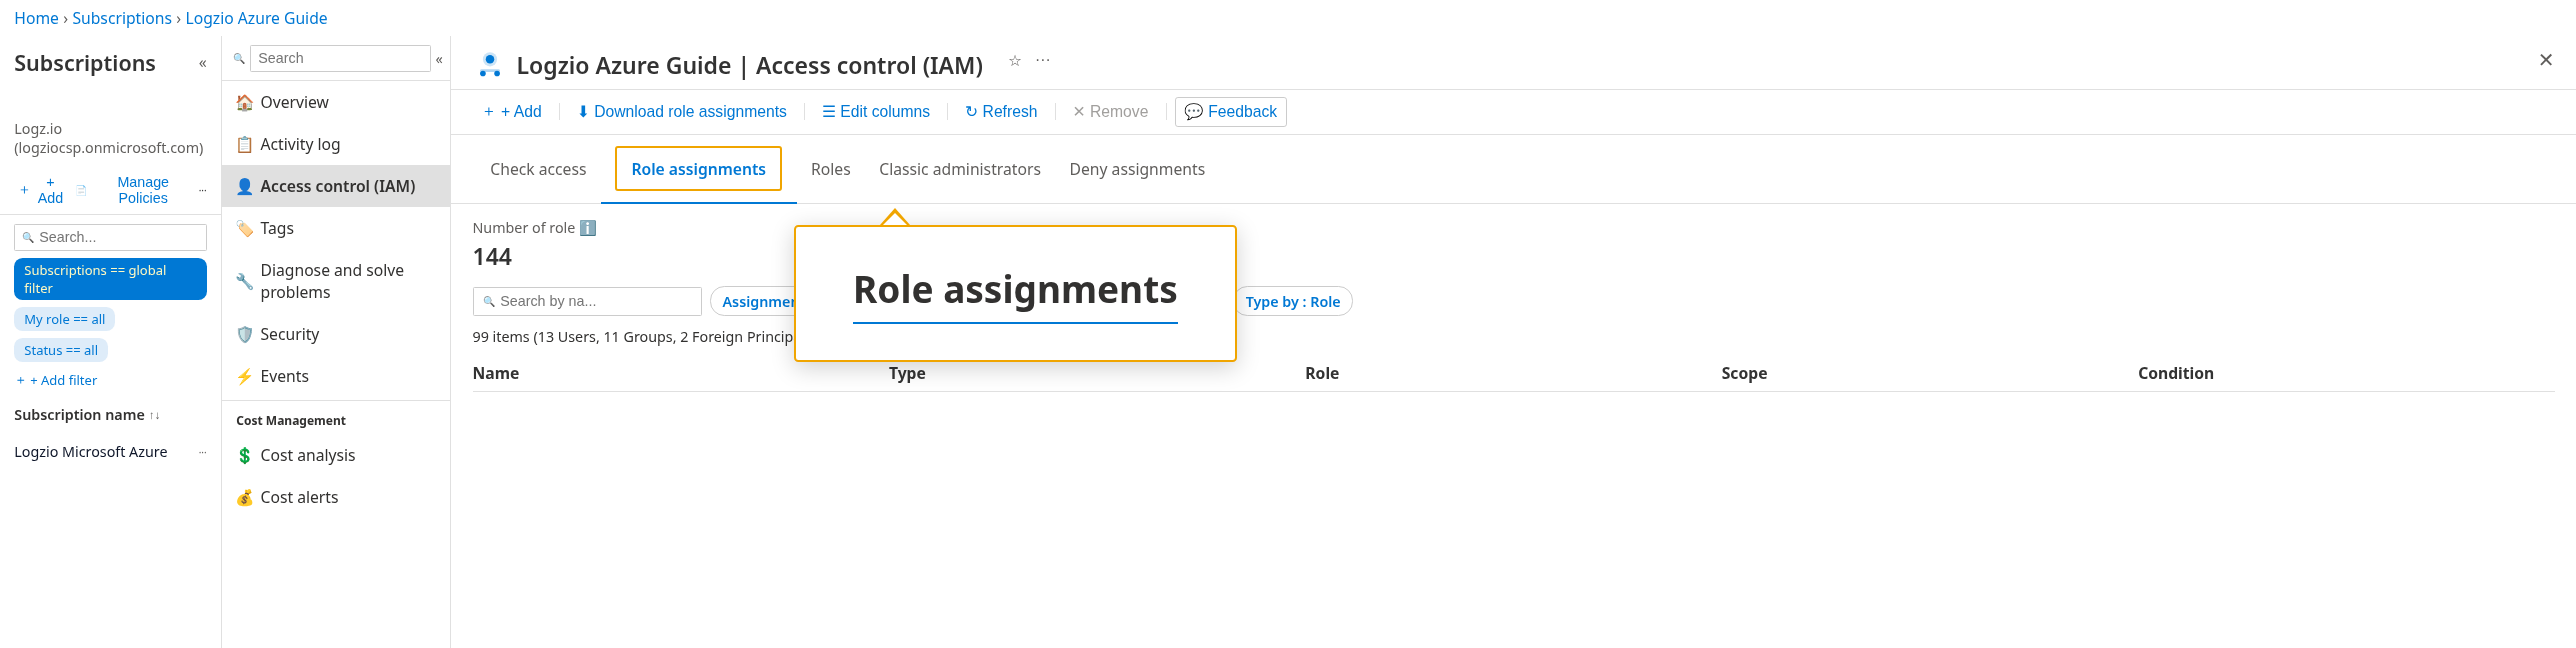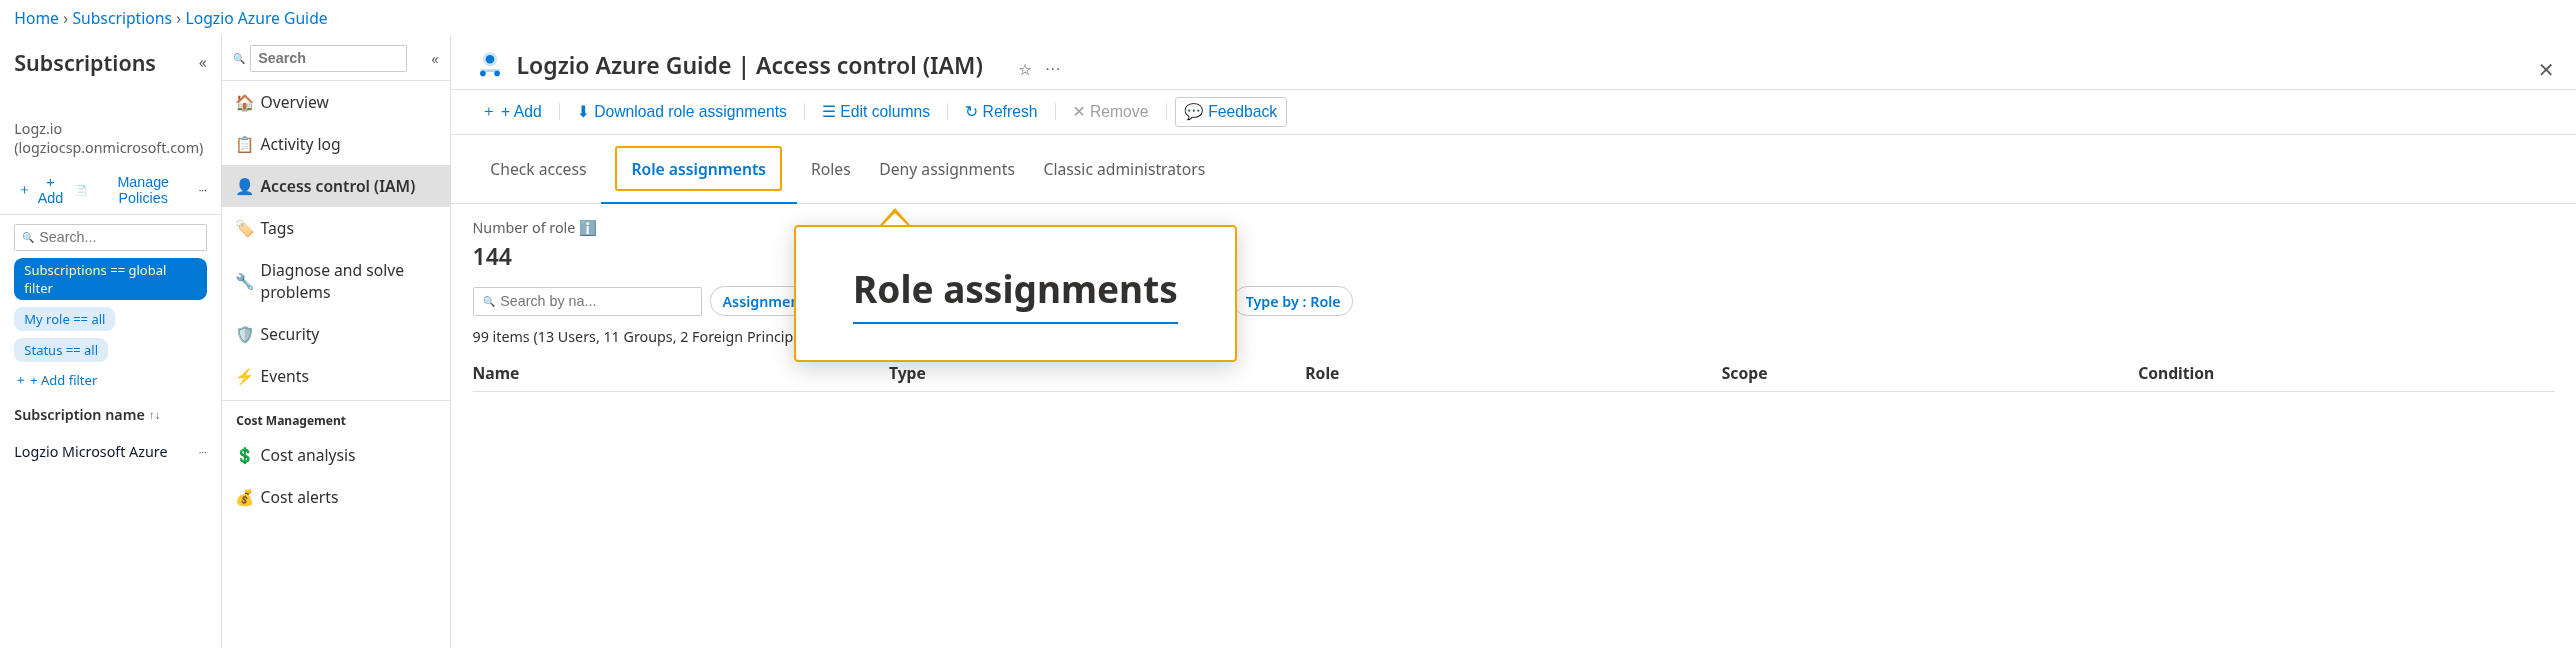--- a/index.html
+++ b/index.html
@@ -30,30 +30,30 @@
     .add-filter { color: #0078d4; font-size: 13px; cursor: pointer; display: flex; align-items: center; gap: 2.9px; padding: 1.4px 0; }
     .subscription-list { flex: 1; overflow-y: auto; padding: 5.7px 0; }
     .sub-header { padding: 5.7px 14.3px; display: flex; align-items: center; gap: 4.3px; font-size: 14.3px; font-weight: 600; color: #323130; }
     .sub-item { display: flex; align-items: center; justify-content: space-between; padding: 7.2px 14.3px; cursor: pointer; }
     .sub-item-name { font-size: 14.3px; color: #0f172a; }
     .sub-item-more { color: #605e5c; cursor: pointer; }
 
     
     .middle-nav { width: 229px; border-right: 0.7px solid #e0e0e0; display: flex; flex-direction: column; }
     .middle-nav-search { display: flex; align-items: center; gap: 4.3px; padding: 8.6px 11.4px; border-bottom: 0.7px solid #e0e0e0; }
-    .middle-nav-search input { border: 0.7px solid #ccc; border-radius: 1.4px; padding: 4.3px 7.2px; font-size: 14.3px; width: 157px; outline: none; font-weight: bold; }
+    .middle-nav-search input { border: 0.7px solid #ccc; border-radius: 1.4px; padding: 4.3px 7.2px; font-size: 14.3px; width: 181px; outline: none; }
     .collapse-btn { cursor: pointer; color: #605e5c; font-size: 14.3px; margin-left: auto; }
     .nav-item { display: flex; align-items: center; gap: 7.2px; padding: 10px 14.3px; cursor: pointer; font-size: 15.7px; color: #323130; }
     .nav-item.active { background: #e0e0e0; font-weight: 600; }
     .nav-item .nav-icon { width: 17px; height: 17px; display: flex; align-items: center; justify-content: center; flex-shrink: 0; }
     .nav-section-title { padding: 11.4px 14.3px 4.3px; font-size: 12px; font-weight: 700; color: #323130; border-top: 0.7px solid #e0e0e0; margin-top: 2.9px; }
 
     
     .main-content { flex: 1; display: flex; flex-direction: column; overflow: hidden; }
-    .main-header { display: flex; align-items: flex-end; gap: 25px; padding: 11.4px 21.5px 7.2px; border-bottom: 0.7px solid #e0e0e0; }
+    .main-header { display: flex; align-items: flex-start; gap: 15px; padding: 11.4px 21.5px 7.2px; border-bottom: 0.7px solid #e0e0e0; }
     .main-title-area { display: flex; align-items: center; gap: 10px; }
     .main-title-icon { width: 34px; height: 34px; }
     .main-title-text h1 { font-size: 23px; font-weight: 600; }
     .main-title-text p { font-size: 14.3px; color: #605e5c; }
     .main-title-actions { display: flex; align-items: center; gap: 7.2px; margin-left: 7.2px; }
     .icon-btn { background: none; border: none; cursor: pointer; font-size: 15.7px; color: #605e5c; padding: 2.9px; }
     .close-btn { margin-left: auto; background: none; border: none; cursor: pointer; font-size: 20px; color: #605e5c; }
 
     
     .toolbar { display: flex; align-items: center; gap: 2.9px; padding: 7.2px 21.5px; border-bottom: 0.7px solid #e0e0e0; }
@@ -262,22 +262,22 @@
         <span>Feedback</span>
       </button>
     </div>
 
     <div class="tabs">
       <div class="tab">Check access</div>
       <div class="tab active">
         <div class="tab-active-box">Role assignments</div>
       </div>
       <div class="tab">Roles</div>
+      <div class="tab">Classic administrators</div>
       <div class="tab">Deny assignments</div>
-      <div class="tab">Classic administrators</div>
     </div>
 
     <div class="content-area" style="position:relative;">
       <div class="role-count-section">
         <div class="role-count-label">
           <span>Number of role</span>
           <span>ℹ️</span>
         </div>
         <div class="role-count-value">144</div>
       </div>

